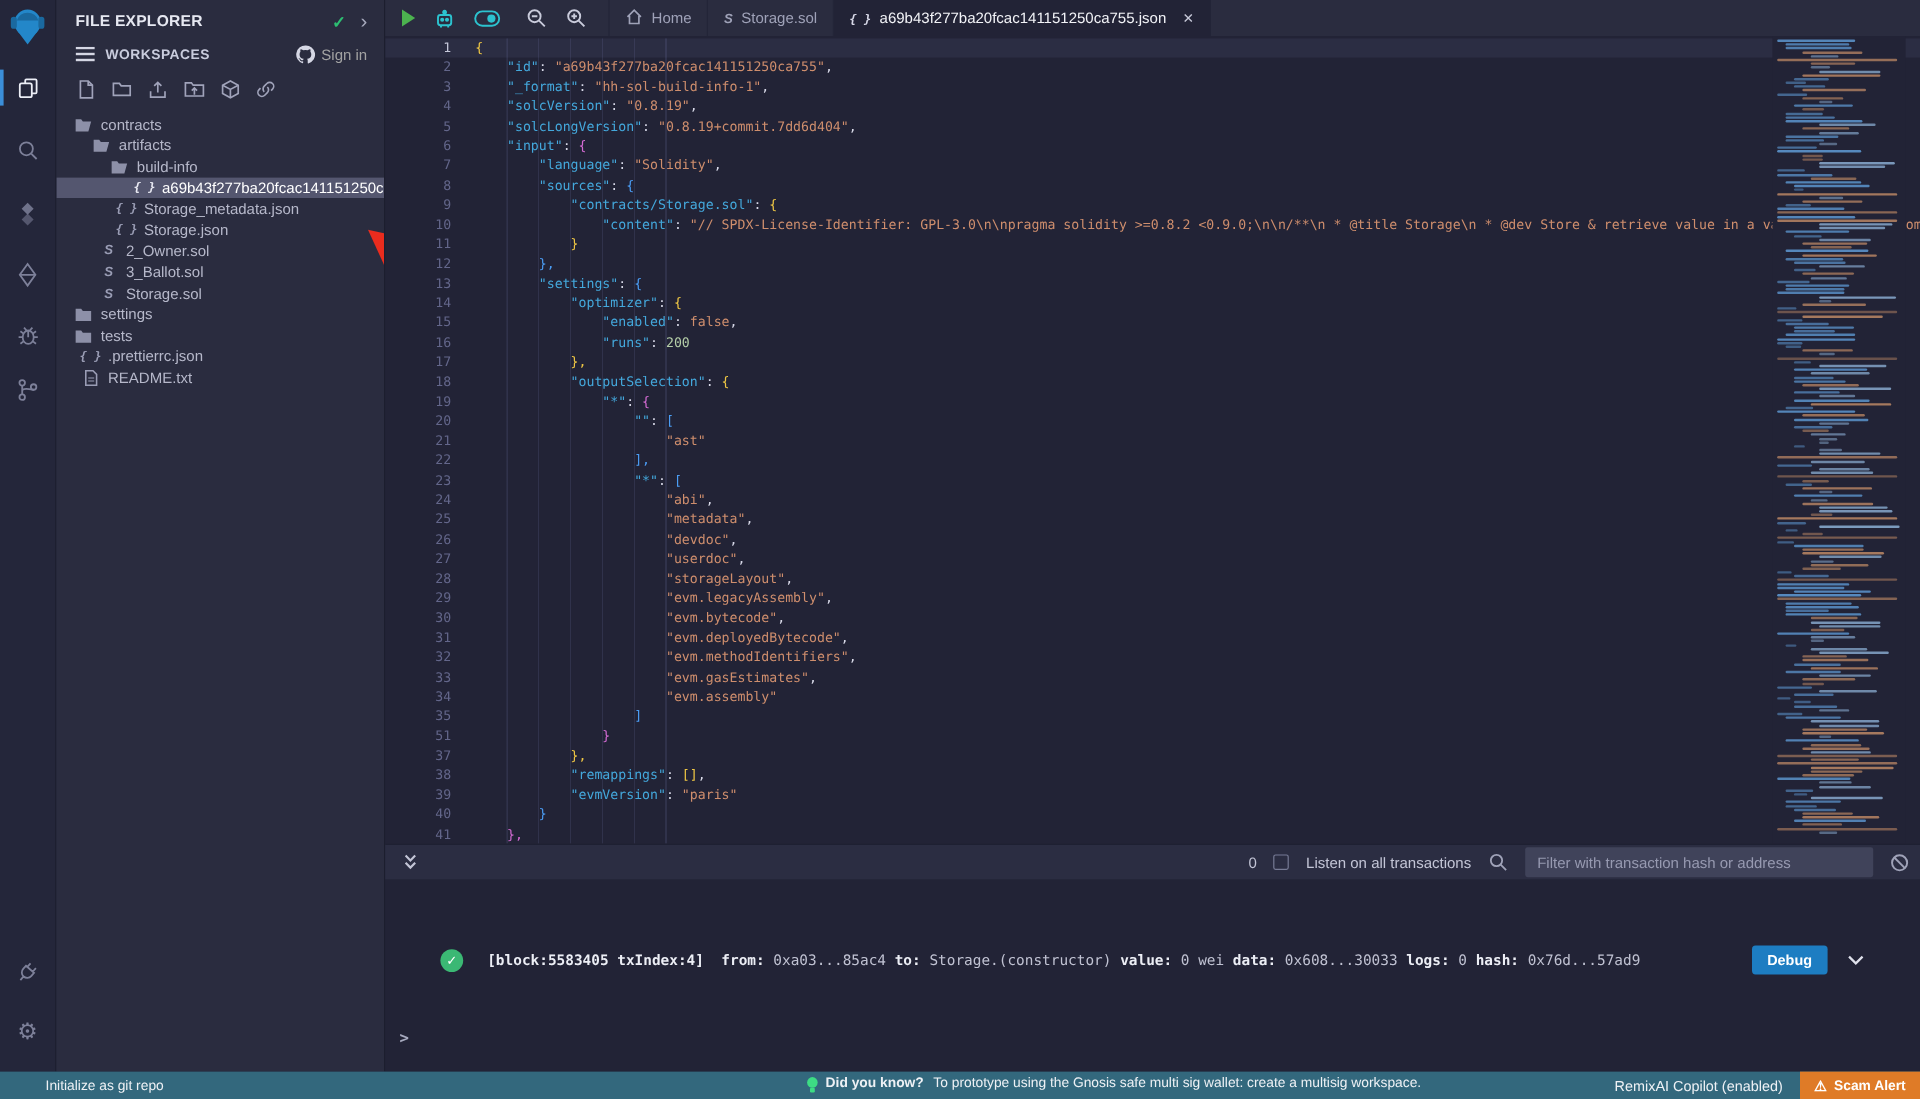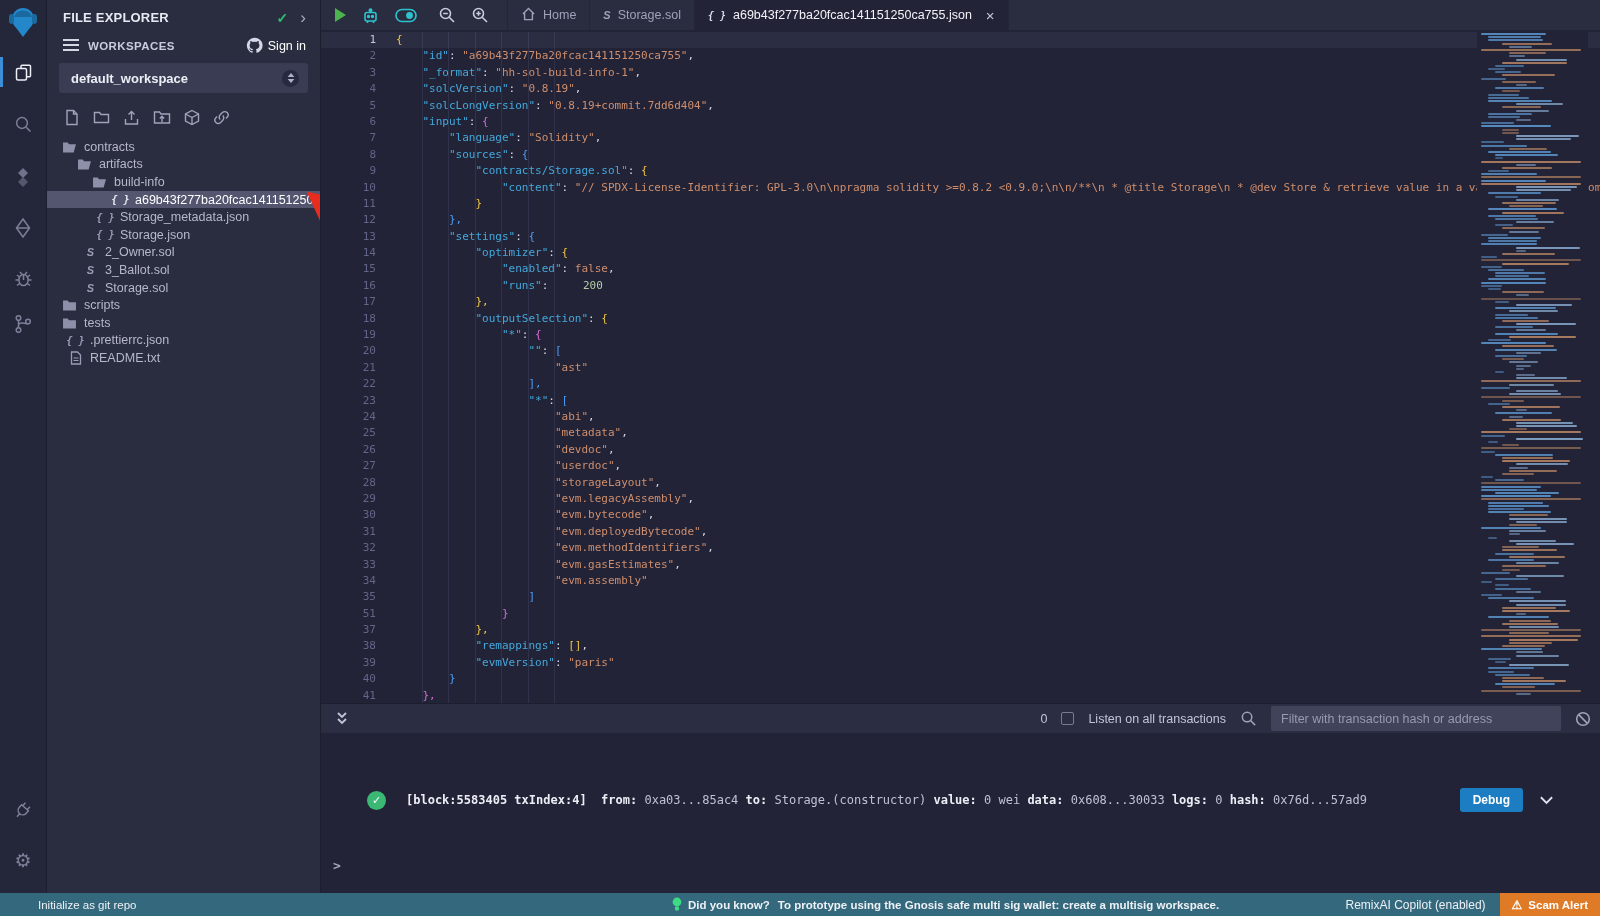--- a/index.html
+++ b/index.html
@@ -29,21 +29,21 @@
   .ib-gear{margin-bottom:16px;}
 
   
   .filepanel{flex:0 0 274px;background:#2a2c3f;border-right:1px solid #1c1e2e;position:relative;overflow:hidden;}
   .fp-head{display:flex;align-items:center;padding:9px 14px 4px 16px;}
   .fp-title{flex:1;font-size:13px;font-weight:600;color:#e6e8f1;letter-spacing:.2px;}
   .fp-check{color:#2dbe72;font-size:14px;font-weight:bold;margin-right:12px;}
   .fp-chev{color:#a7aabd;font-size:17px;line-height:1;}
   .fp-ws{display:flex;align-items:center;padding:7px 14px 6px 16px;gap:9px;}
   .ws-label{font-size:11.5px;font-weight:700;color:#c9ccdd;letter-spacing:.4px;flex:1;}
-  .signin{display:flex;align-items:center;gap:5px;font-size:12.5px;color:#ffffff;}
+  .signin{display:flex;align-items:center;gap:5px;font-size:12.5px;color:#a3a3a3;}
   .fp-select{margin:3px 12px 10px 12px;height:30px;background:#393c52;border-radius:3px;display:flex;
              align-items:center;padding:0 9px 0 12px;font-size:13px;font-weight:600;color:#eceef6;}
   .ws-badge{margin-left:auto;width:17px;height:17px;border-radius:50%;background:#262940;display:flex;
             align-items:center;justify-content:center;}
   .fp-ops{display:flex;gap:13px;padding:6px 0 9px 17px;align-items:center;}
   .fp-ops svg{stroke:#a0a3ba;fill:none;stroke-width:1.4;}
   .fp-tree{padding-top:3px;}
   .trow{display:flex;align-items:center;height:17.6px;font-size:12.5px;color:#b6b8ca;white-space:nowrap;
         overflow:hidden;cursor:pointer;}
   .trow.sel{background:#54566f;color:#fff;}
@@ -78,21 +78,21 @@
   .editor::before{content:'';position:absolute;left:101px;top:2px;bottom:0;width:135px;z-index:0;
     background:repeating-linear-gradient(90deg,#30324b 0 1px,transparent 1px 26.5px);}
   .lines{position:absolute;left:0;top:2px;min-width:100%;z-index:1;}
   .cl{display:flex;height:16.4px;line-height:16.4px;white-space:pre;
       font-family:"DejaVu Sans Mono",monospace;font-size:11px;}
   .cl.cur{background:rgba(125,135,185,.10);}
   .ln{flex:0 0 55px;text-align:right;color:#63668a;}
   .cl.cur .ln{color:#c6c8da;}
   .code{margin-left:20px;}
   .t-p{color:#d8d9e8;}.t-k{color:#44a8dc;}.t-s{color:#cf8e6d;}.t-bool{color:#cf8e6d;}
-  .t-num{color:#b5cea8;margin-left:28px;}.t-b1{color:#eec644;}.t-b2{color:#d46bd4;}.t-b3{color:#4b9df5;}
+  .t-num{color:#b5cea8;}.t-b1{color:#eec644;}.t-b2{color:#d46bd4;}.t-b3{color:#4b9df5;}
   .minimap{position:absolute;top:0;bottom:0;right:12px;width:111px;background:#222336;z-index:3;
            padding:3px 0 0 0;overflow:hidden;}
   .mrow{height:2px;margin-bottom:1.2px;border-radius:1px;}
 
   
   .termbar{flex:0 0 30px;background:#2b2d42;border-top:1px solid #1c1e2e;display:flex;align-items:center;}
   .dchev{margin-left:14px;display:flex;}
   .dchev svg{stroke:#c3c5d6;fill:none;stroke-width:1.8;}
   .tb-right{margin-left:auto;display:flex;align-items:center;gap:14px;margin-right:9px;}
   .badge0{font-size:12.5px;color:#c3c5d6;}
@@ -115,21 +115,21 @@
   .debug-btn{background:#1d7dc2;color:#fff;border:none;padding:5px 13px;border-radius:3px;
              font:600 12px "Liberation Sans",sans-serif;cursor:pointer;}
   .tx-chev{margin-left:16px;display:flex;}
   .tx-chev svg{stroke:#dfe1ec;fill:none;stroke-width:2;}
   .prompt{position:absolute;left:12px;bottom:20px;color:#a7aabf;font-size:13px;font-weight:bold;}
 
   
   .statusbar{position:absolute;left:0;right:0;bottom:0;height:23px;background:#33687d;display:flex;
              align-items:center;font-size:11.5px;color:#eef1f5;}
   .sb-left{margin-left:38px;}
-  .sb-tip{position:absolute;left:672px;display:flex;align-items:center;gap:6px;font-weight:bold;}
+  .sb-tip{position:absolute;left:672px;display:flex;align-items:flex-start;gap:6px;}
   .sb-tip b{margin-right:2px;}
   .sb-right{margin-left:auto;display:flex;align-items:center;height:100%;}
   .sb-copilot{margin-right:14px;font-size:12px;}
   .sb-scam{background:#df7b27;height:100%;display:flex;align-items:center;padding:0 12px;gap:6px;
            font-weight:600;color:#fff;cursor:pointer;}
   .warn{font-size:12px;}
 </style>
 </head>
 <body>
 
@@ -206,29 +206,20 @@
           <rect y="0" width="16" height="2" fill="#d5d7e4"></rect>
             <rect y="5" width="16" height="2" fill="#d5d7e4"></rect>
           <rect y="10" width="16" height="2" fill="#d5d7e4"></rect>
         </svg>
         <span class="ws-label">WORKSPACES</span>
         <span class="signin">
           <svg width="17" height="17" viewBox="0 0 16 16">
             <path fill="#d5d7e4" d="M8 .8a7.2 7.2 0 0 0-2.28 14.03c.36.07.49-.16.49-.35v-1.23c-2 .43-2.42-.86-2.42-.86-.33-.83-.8-1.05-.8-1.05-.66-.45.05-.44.05-.44.73.05 1.11.74 1.11.74.64 1.1 1.69.8 2.1.6.07-.46.25-.78.46-.96-1.6-.18-3.28-.8-3.28-3.57 0-.79.28-1.43.74-1.94-.07-.18-.32-.91.07-1.9 0 0 .6-.2 1.98.74a6.9 6.9 0 0 1 3.6 0c1.38-.94 1.98-.74 1.98-.74.4.99.15 1.72.07 1.9.46.51.74 1.15.74 1.94 0 2.78-1.69 3.39-3.3 3.56.26.23.5.67.5 1.34v1.97c0 .2.13.42.5.35A7.2 7.2 0 0 0 8 .8Z"></path>
           </svg>
           <span>Sign in</span>
-        </span>
-      </div>
-      <div class="fp-select">
-        <span>default_workspace</span>
-        <span class="ws-badge">
-          <svg width="8" height="10" viewBox="0 0 8 10">
-            <path d="M4 0 L7.4 4 H.6 Z" fill="#aeb1c6"></path>
-              <path d="M4 10 L7.4 6 H.6 Z" fill="#aeb1c6"></path>
-          </svg>
         </span>
       </div>
       <div class="fp-ops" id="fpops">
           <span style="display: inline-flex;">
             <svg width="16" height="17" viewBox="0 0 16 17">
               <path d="M3 1.5 h6.5 l3.5 3.5 v10.5 H3 Z"></path>
               <path d="M9.5 1.5 v3.5 h3.5"></path>
             </svg>
           </span>
           <span style="display: inline-flex;">
@@ -321,21 +312,21 @@
               <i class="fi-sol">S</i>
             </span>
             <span>Storage.sol</span>
           </div>
           <div class="trow" style="padding-left: 15px;">
             <span class="ticon">
               <svg width="15" height="12" viewBox="0 0 16 13">
                 <path d="M1 1.5 h5 l1.5 2 H15 v9 H1 Z" fill="#8d90a8"></path>
               </svg>
             </span>
-            <span>scripts</span>
+            <span>settings</span>
           </div>
           <div class="trow" style="padding-left: 15px;">
             <span class="ticon">
               <svg width="15" height="12" viewBox="0 0 16 13">
                 <path d="M1 1.5 h5 l1.5 2 H15 v9 H1 Z" fill="#8d90a8"></path>
               </svg>
             </span>
             <span>tests</span>
           </div>
           <div class="trow" style="padding-left: 21px;">

